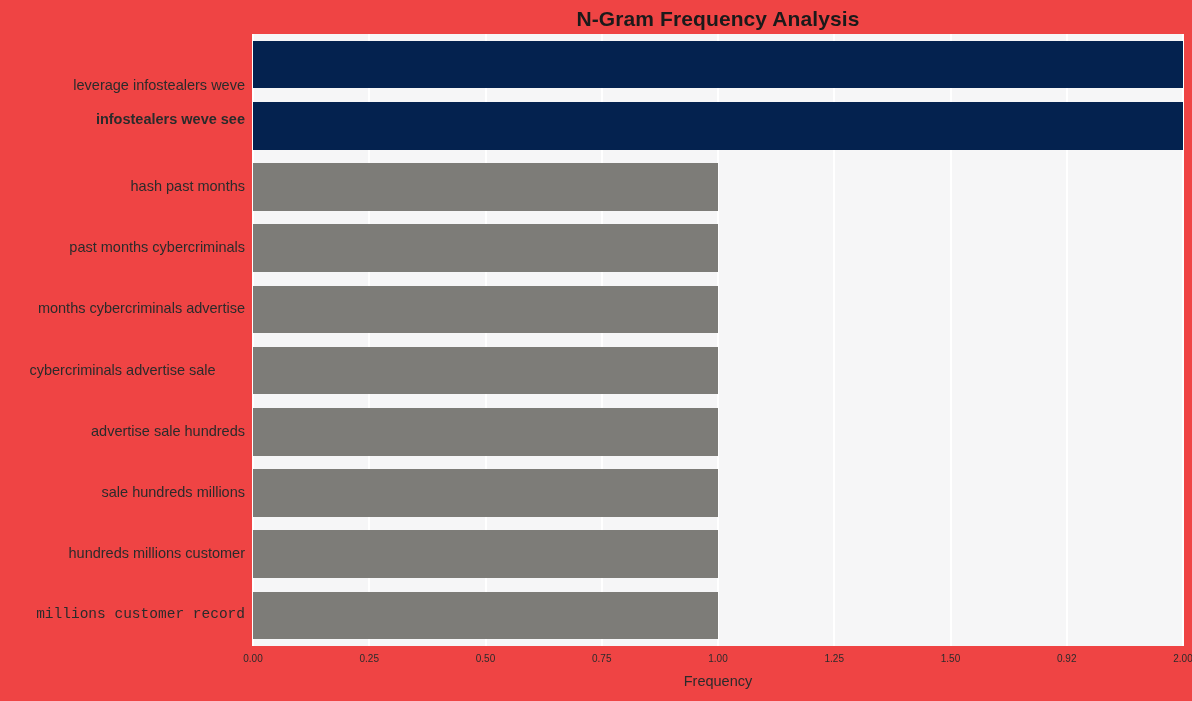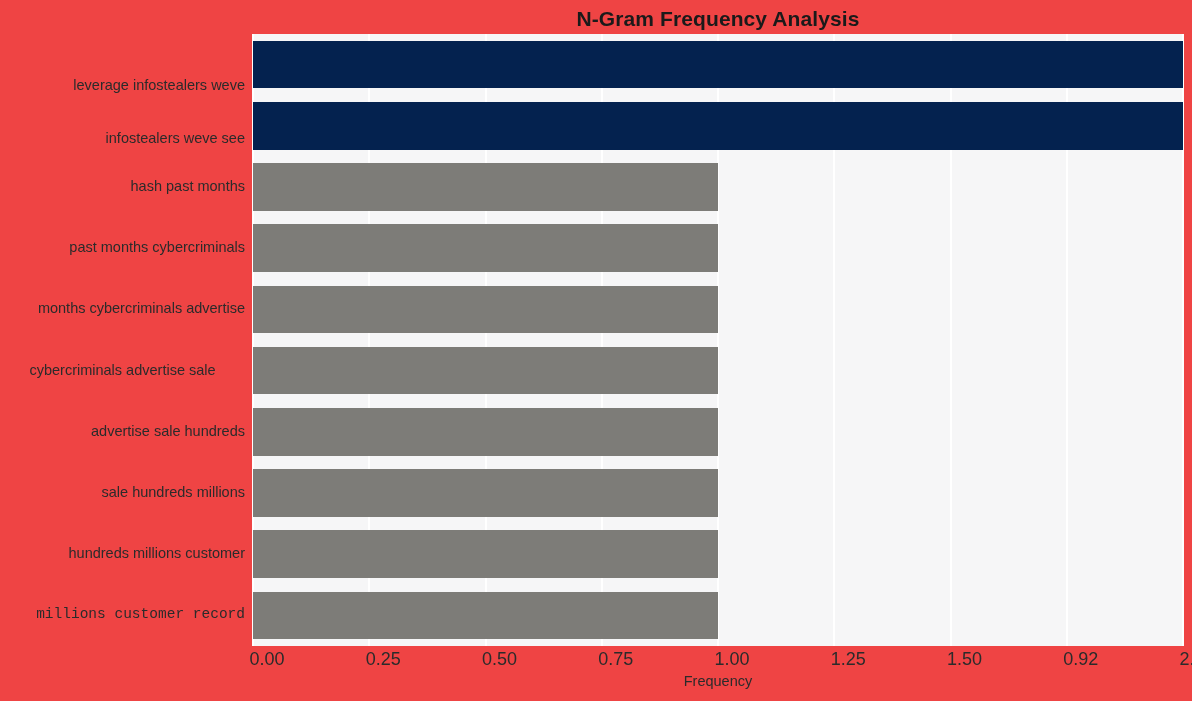--- a/index.html
+++ b/index.html
@@ -87,25 +87,24 @@
     position: absolute;
     left: 253px;
     top: 650px;
     width: 930px;
     height: 22px;
   }
   .xtick {
     position: absolute;
     top: 0;
     transform: translateX(-50%);
-    font-size: 18px;
+    font-size: 10px;
     color: #2b2b2b;
     white-space: nowrap;
     line-height: 18px;
-    margin-left: 14px;
   }
 
   #x-axis-label {
     position: absolute;
     left: 253px;
     top: 672px;
     width: 930px;
     text-align: center;
     font-size: 14.5px;
     color: #2b2b2b;
@@ -114,21 +113,21 @@
 </style>
 </head>
 <body>
 
 <div id="figure">
 
   <div id="chart-title">N-Gram Frequency Analysis</div>
 
   <div id="y-axis">
       <div class="ytick" style="top: 37px; margin-top: 6px;">leverage infostealers weve</div>
-      <div class="ytick" style="top: 96px;">infostealers weve see</div>
+      <div class="ytick" style="top: 77px; font-weight: bold;">infostealers weve see</div>
       <div class="ytick" style="top: 144px;">hash past months</div>
       <div class="ytick" style="top: 266.4px;">months cybercriminals advertise</div>
       <div class="ytick" style="top: 205.2px;">past months cybercriminals</div>
       <div class="ytick" style="top: 327.6px; text-align: center;">cybercriminals advertise sale</div>
       <div class="ytick" style="top: 388.8px; padding-left: 12px;">advertise sale hundreds</div>
       <div class="ytick" style="top: 450px;">sale hundreds millions</div>
       <div class="ytick" style="top: 511.2px;">hundreds millions customer</div>
       <div class="ytick" style="top: 572.4px; font-family: Liberation Mono, monospace;">millions customer record</div>
     </div>
 

